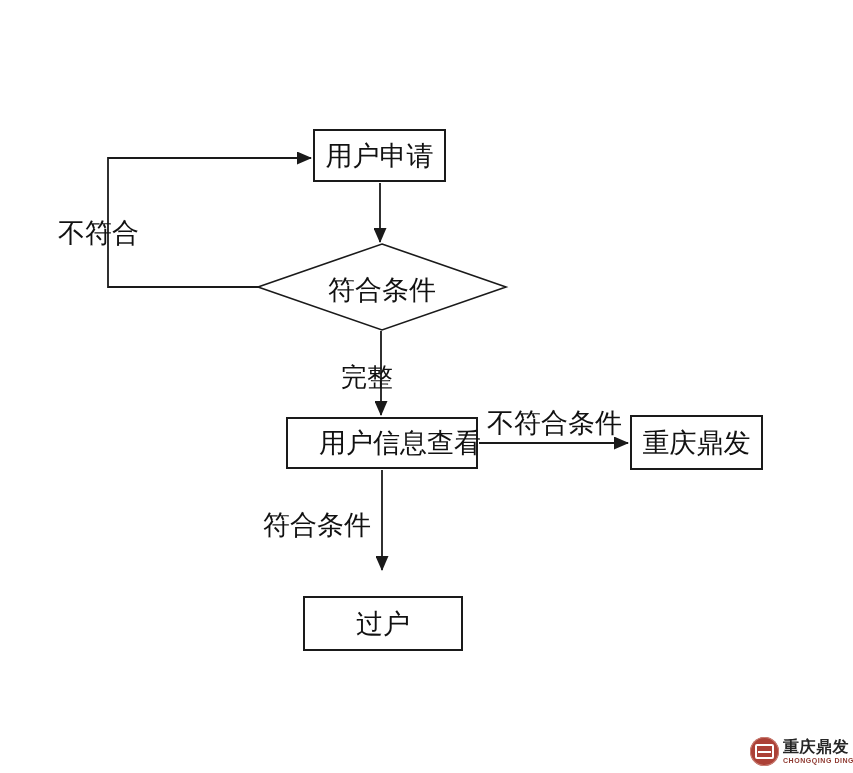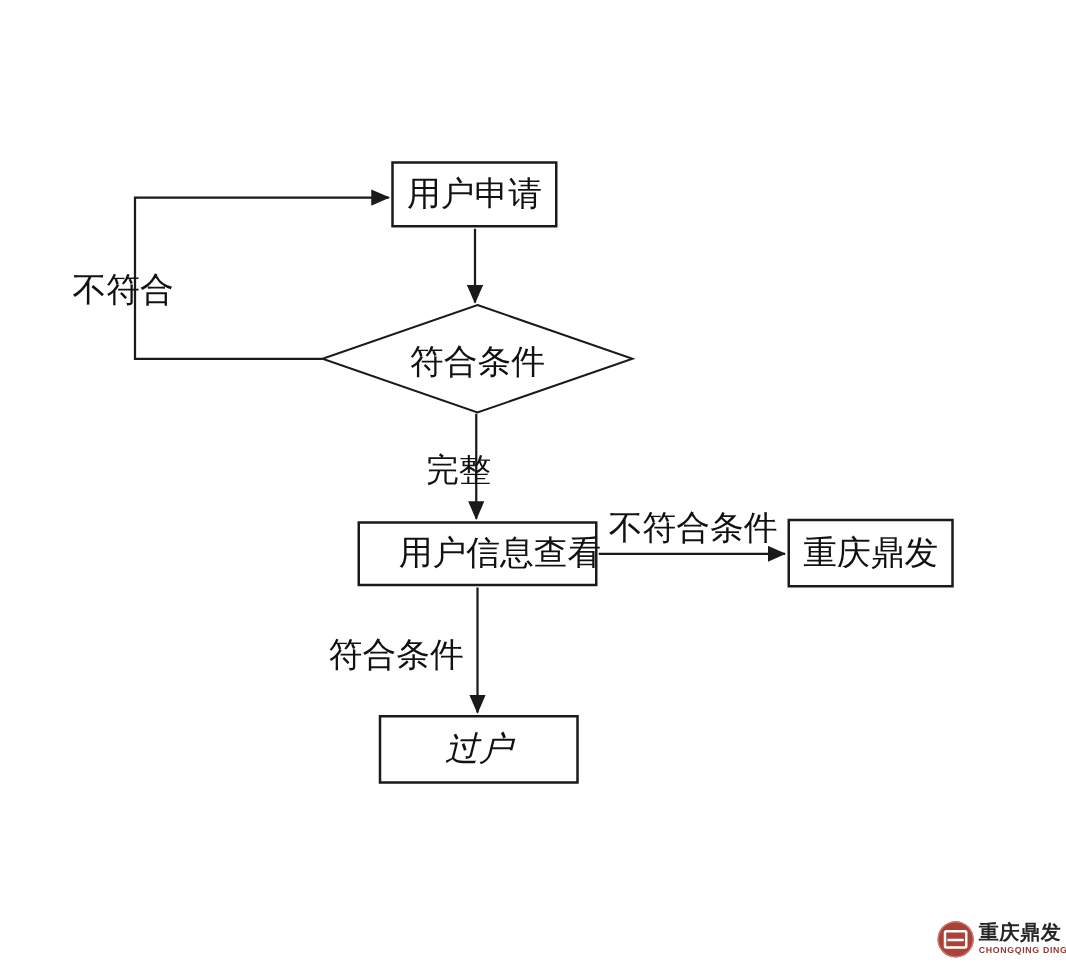--- a/index.html
+++ b/index.html
@@ -46,21 +46,21 @@
     justify-content: center;
     background: transparent;
   }
   .edge-label {
     position: absolute;
   }
   
   .node-apply    { left: 313px; top: 129px; width: 133px; height: 53px; }
   .node-view     { left: 286px; top: 417px; width: 192px; height: 52px; padding-left: 36px; }
   .node-notify   { left: 630px; top: 415px; width: 133px; height: 55px; }
-  .node-transfer { left: 303px; top: 572px; width: 160px; height: 55px; font-style: italic; }
+  .node-transfer { left: 303px; top: 596px; width: 160px; height: 55px; }
   .diamond-label-box { left: 258px; top: 248px; width: 248px; height: 84px; }
   
   .label-reject        { left: 58px;  top: 218px; }
   .label-complete     { left: 315px; top: 363px; font-size: 26px; margin-left: 26px; }
   .label-not-qualified { left: 487px; top: 408px; }
   .label-qualified     { left: 263px; top: 510px; text-align: right; }
   
   .logo {
     position: absolute;
     left: 750px;

